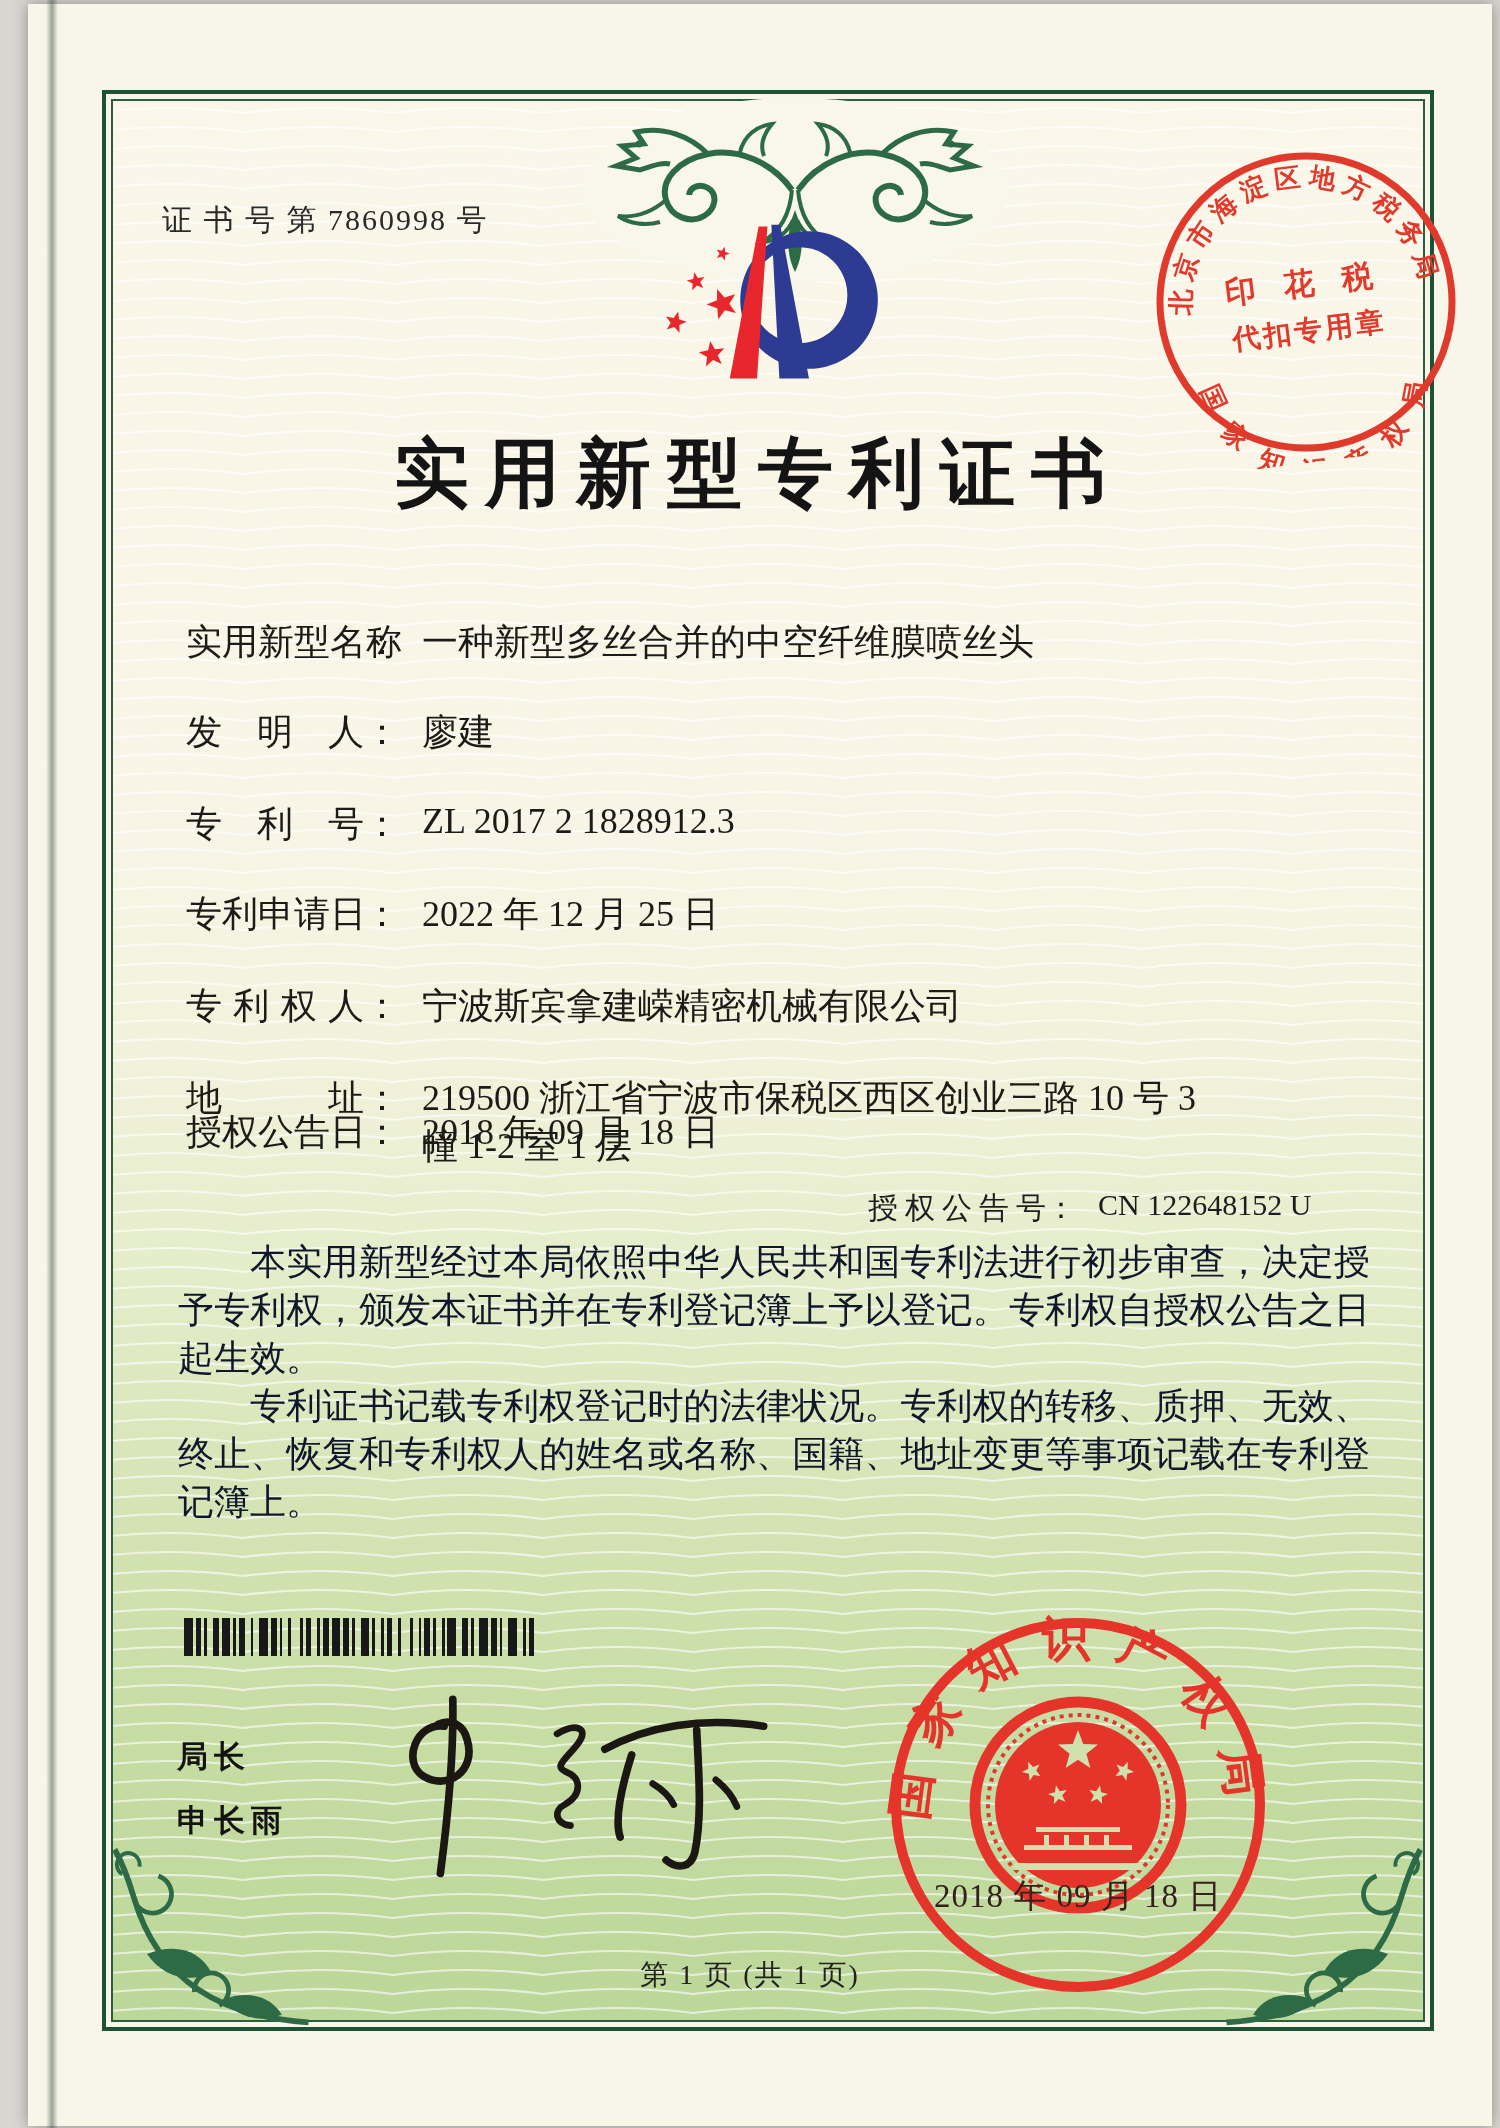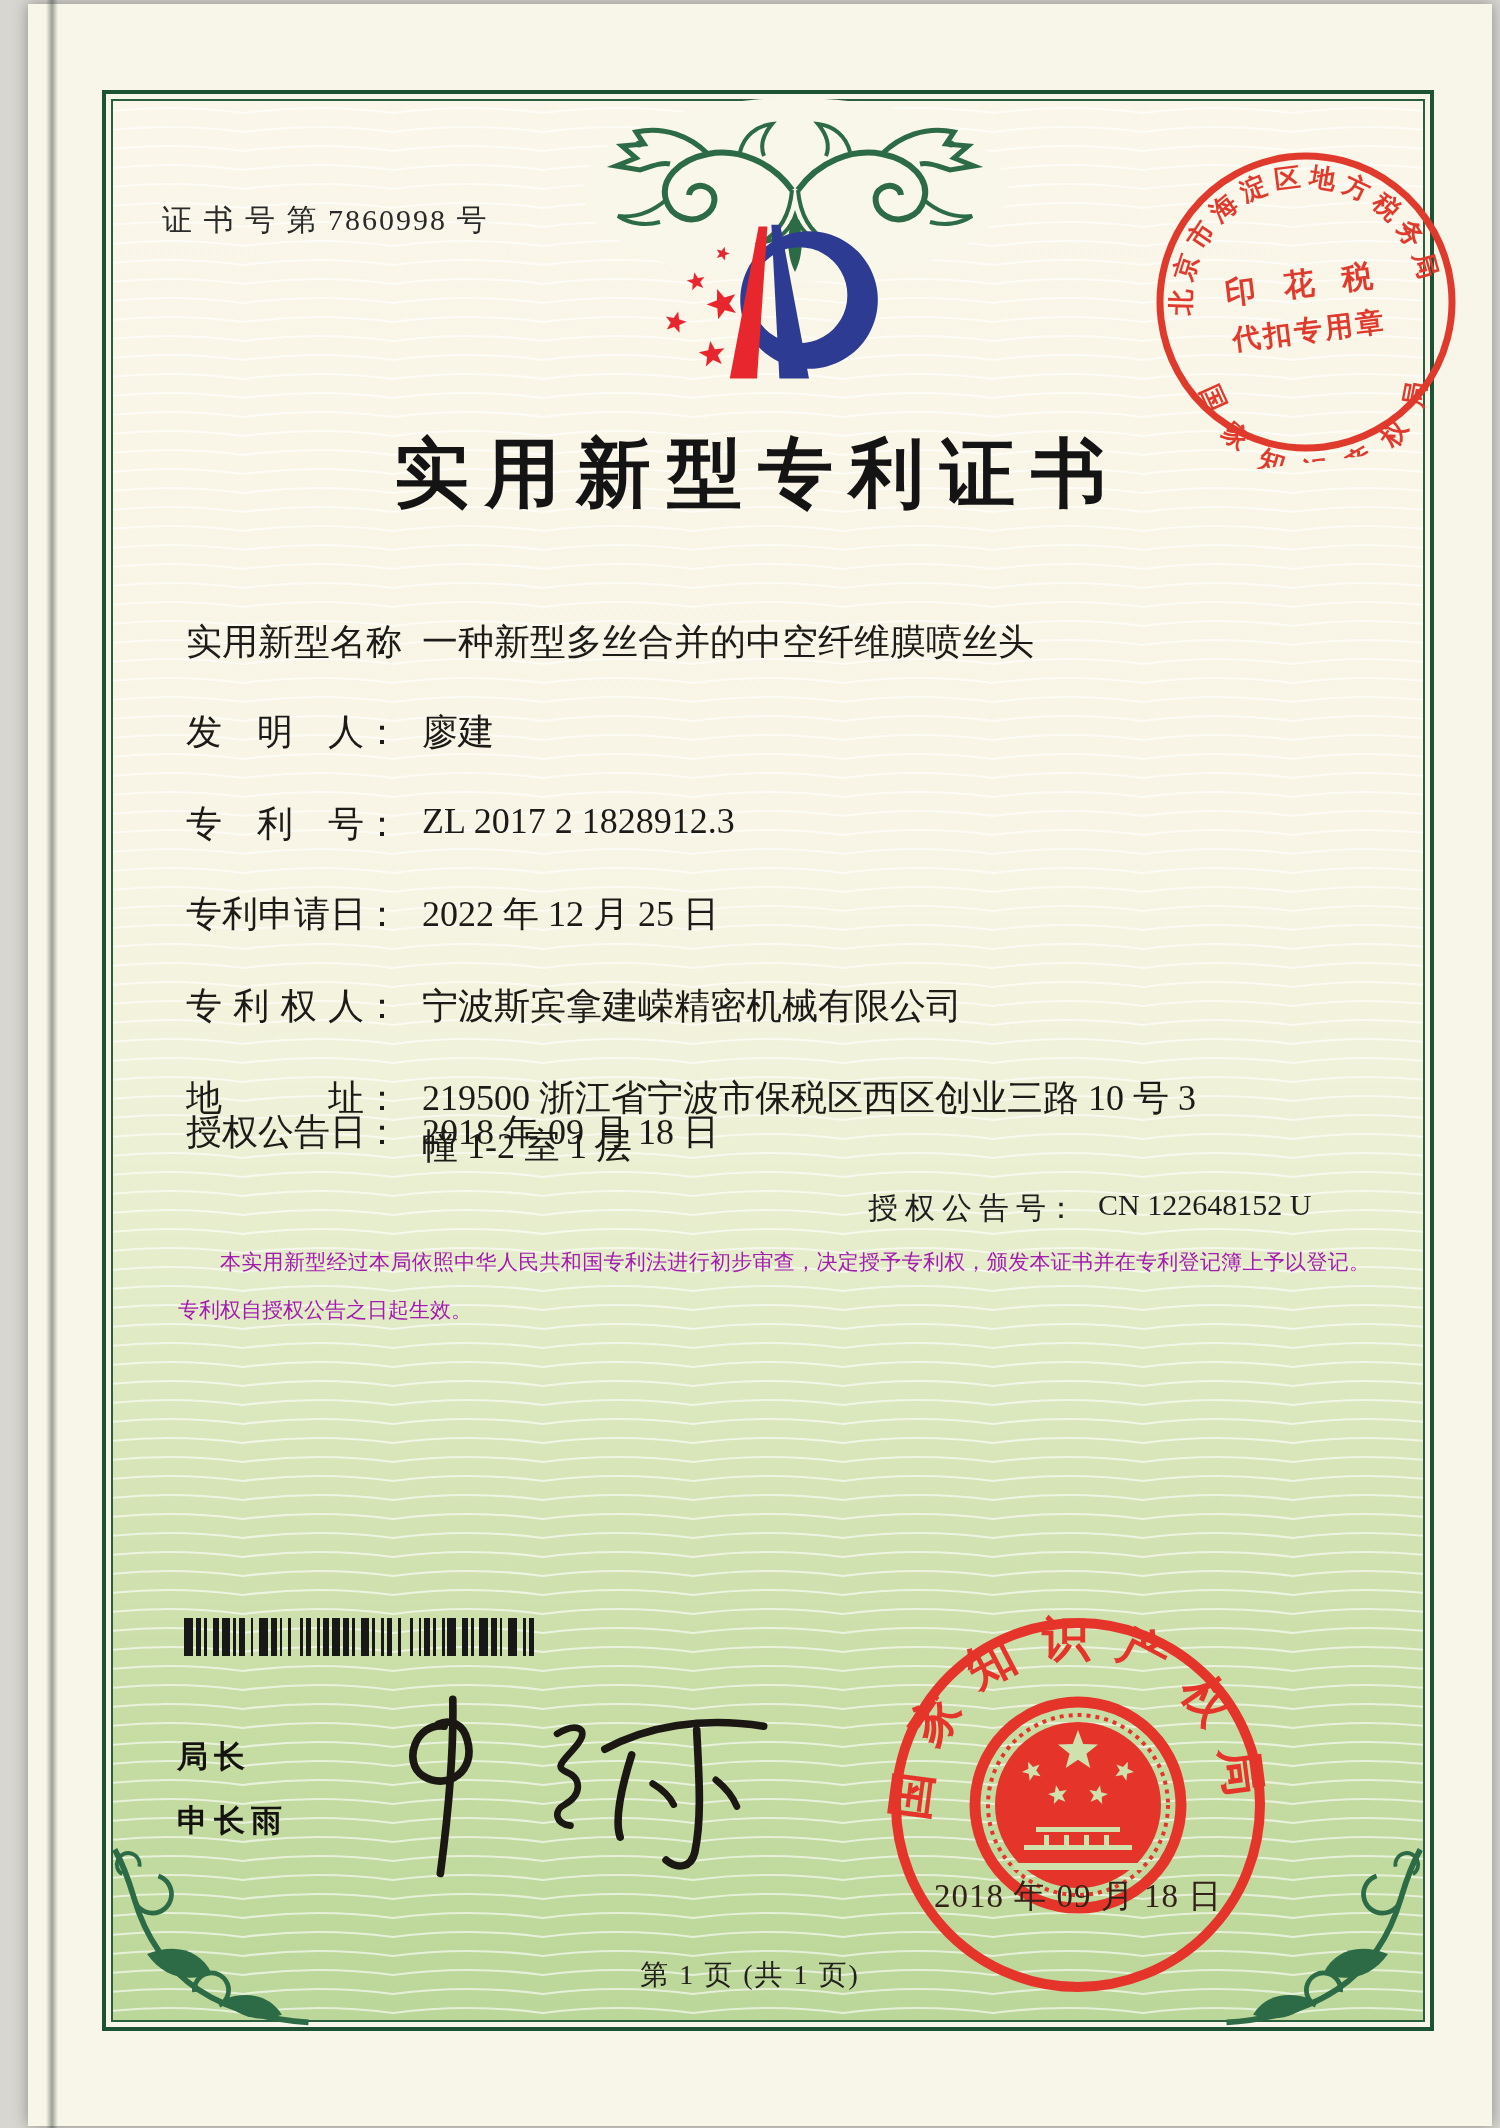--- a/index.html
+++ b/index.html
@@ -16,21 +16,21 @@
   .inner path{fill:none;stroke:rgba(255,255,255,.62);stroke-width:2.1}
   .abs{position:absolute}
   .certno{left:162px;top:200px;font-size:30px;letter-spacing:2px;color:#2a2a2a}
   .title{left:0;top:424px;width:100%;text-align:center;font-size:75px;font-weight:bold;letter-spacing:16px;padding-left:16px;color:#141414}
   .row{position:absolute;left:186px;font-size:36px;color:#1d1b18;white-space:nowrap}
   .lbl{display:inline-block;width:178px;text-align:justify;text-align-last:justify;vertical-align:top}
   .colon{display:inline-block;margin-right:22px}
   .val{display:inline-block;vertical-align:top}
   .val.wrap{white-space:normal;width:815px;line-height:48px}
   .grantno{position:absolute;left:868px;font-size:30px;white-space:nowrap}
-  .paras{left:178px;top:1238px;width:1192px;font-size:21px;line-height:48px;text-align:justify;color:#a21caf}
+  .paras{left:178px;top:1238px;width:1192px;font-size:36px;line-height:48px;text-align:justify;color:#0f172a}
   .paras p{text-indent:2em}
   .barcode{left:184px;top:1618px;width:388px;height:38px;display:flex;align-items:stretch;overflow:hidden}
   .barcode div{flex:none;height:100%}
   .barcode .bar{background:#181818}
   .officer{left:177px;font-family:"Liberation Sans","DejaVu Sans",sans-serif;font-weight:700;font-size:31px;letter-spacing:6px;color:#15130f}
   .footer{left:0;top:1956px;width:100%;text-align:center;font-size:28px;letter-spacing:2px;color:#23211d}
   .sealdate{left:878px;top:1874px;width:400px;text-align:center;font-size:33px;letter-spacing:1px;color:#33211a;z-index:6}
   .stamp-svg{transform:rotate(-7deg)}
   .fl-r{transform:scaleX(-1)}
   .green-ink{stroke:#2d6a46}
@@ -235,20 +235,21 @@
 </div>
 <div class="row" style="top:1108px">
   <span class="lbl">授权公告日</span><span class="colon">：</span><span class="val">2018 年 09 月 18 日</span>
 </div>
 <div class="grantno" style="top:1188px">
   <span class="lbl" style="width:178px">授权公告号</span><span class="colon">：</span><span class="val">CN 122648152 U</span>
 </div>
 
 <div class="abs paras">
   <p>本实用新型经过本局依照中华人民共和国专利法进行初步审查，决定授予专利权，颁发本证书并在专利登记簿上予以登记。专利权自授权公告之日起生效。</p>
+  <p>专利证书记载专利权登记时的法律状况。专利权的转移、质押、无效、终止、恢复和专利权人的姓名或名称、国籍、地址变更等事项记载在专利登记簿上。</p>
 </div>
 
 <div class="abs barcode" id="barcode">
     <div class="bar" style="width: 8.7px;"></div>
     <div class="gap" style="width: 2.9px;"></div>
     <div class="bar" style="width: 5.8px;"></div>
     <div class="gap" style="width: 2.9px;"></div>
     <div class="bar" style="width: 2.9px;"></div>
     <div class="gap" style="width: 5.8px;"></div>
     <div class="bar" style="width: 5.8px;"></div>

